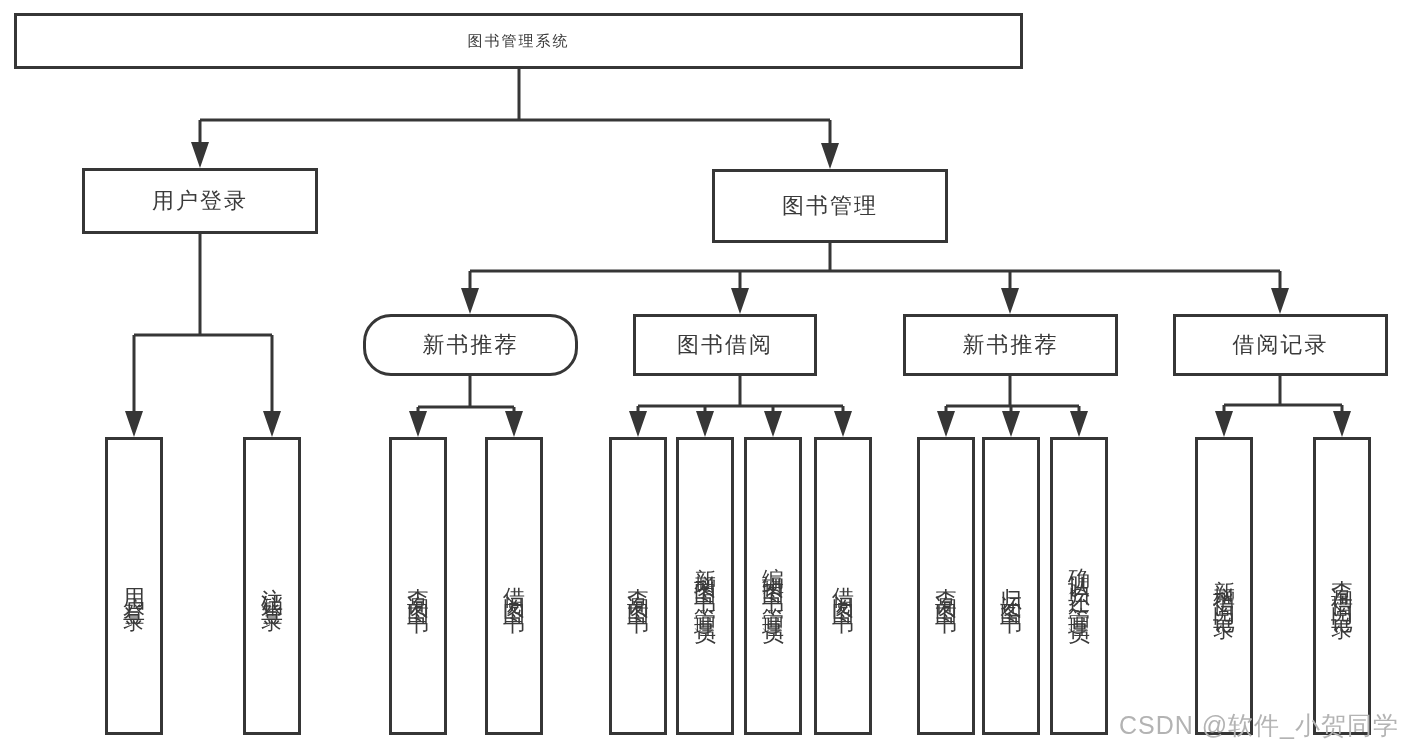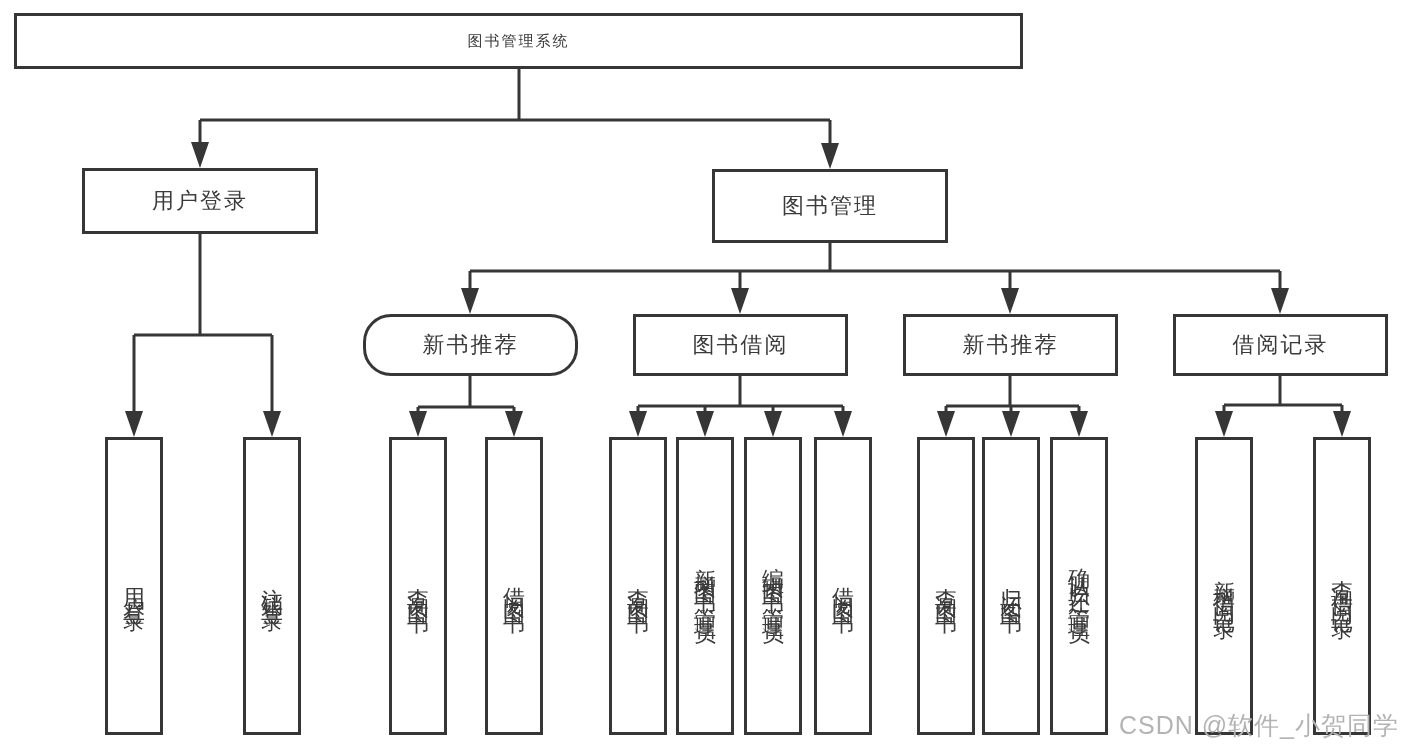--- a/index.html
+++ b/index.html
@@ -105,21 +105,21 @@
   <div class="node" style="left:82px;top:168px;width:236px;height:66px;">
     <span>用户登录</span>
   </div>
   <div class="node" style="left:712px;top:169px;width:236px;height:74px;">
     <span>图书管理</span>
   </div>
 
   <div class="node" style="left:363px;top:314px;width:215px;height:62px;border-radius:28px;">
     <span>新书推荐</span>
   </div>
-  <div class="node" style="left:633px;top:314px;width:215px;height:62px;">
+  <div class="node" style="left:633px;top:314px;width:184px;height:62px;">
     <span>图书借阅</span>
   </div>
   <div class="node" style="left:903px;top:314px;width:215px;height:62px;">
     <span>新书推荐</span>
   </div>
   <div class="node" style="left:1173px;top:314px;width:215px;height:62px;">
     <span>借阅记录</span>
   </div>
 
   <div class="vnode" style="left:105px;">

